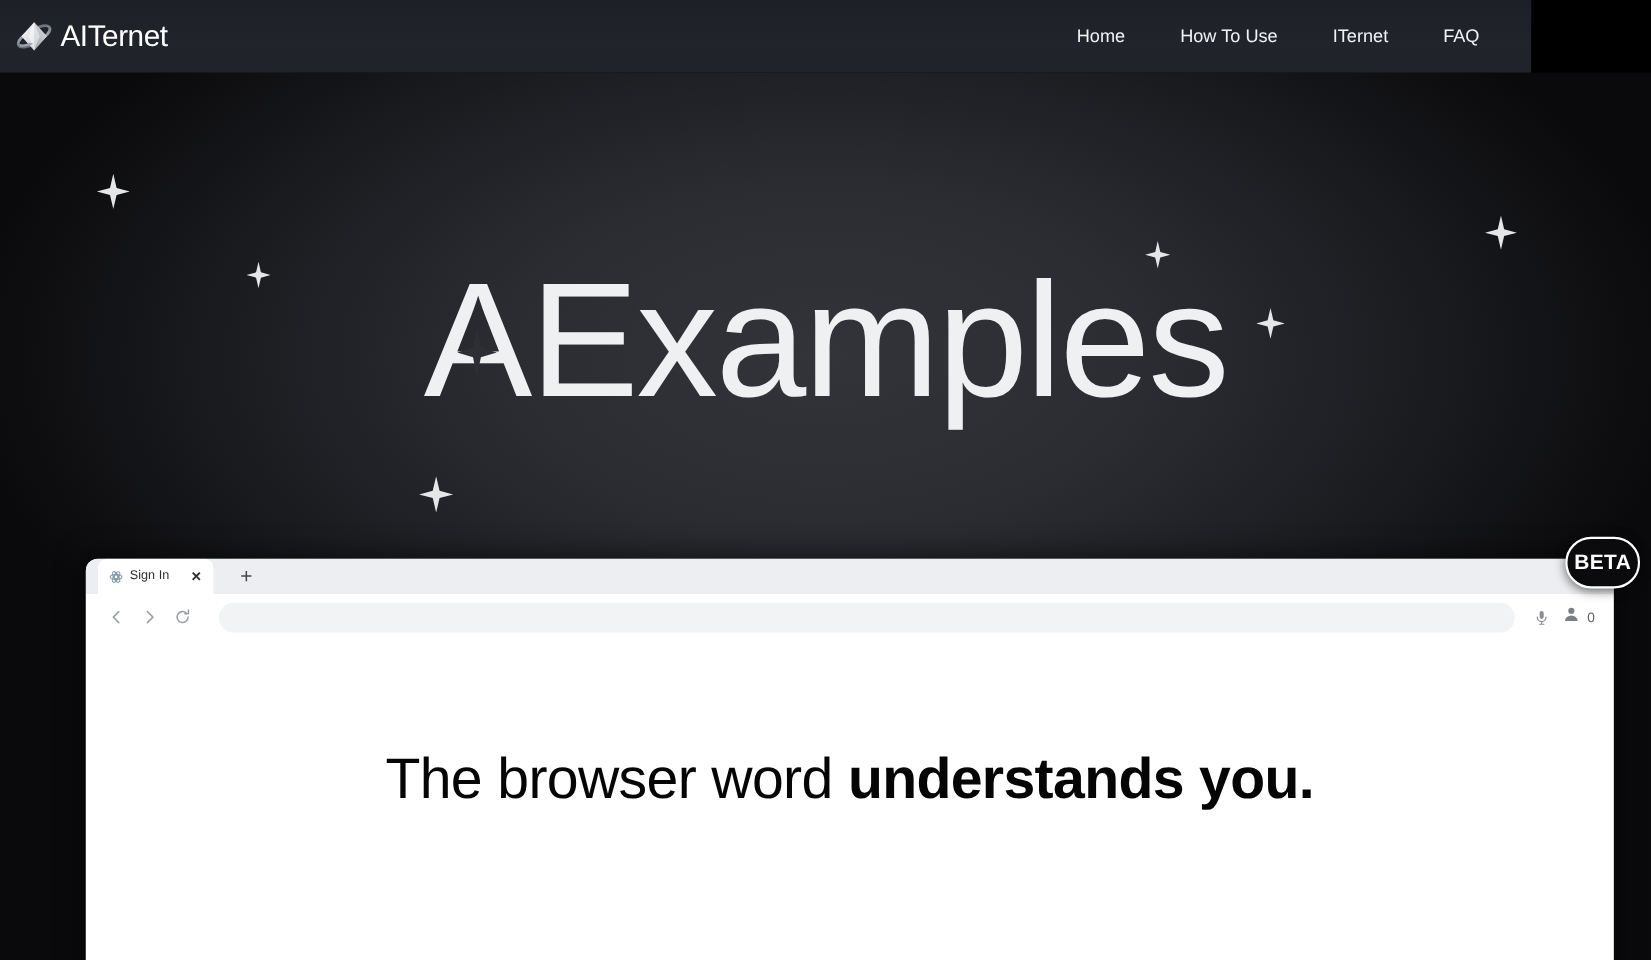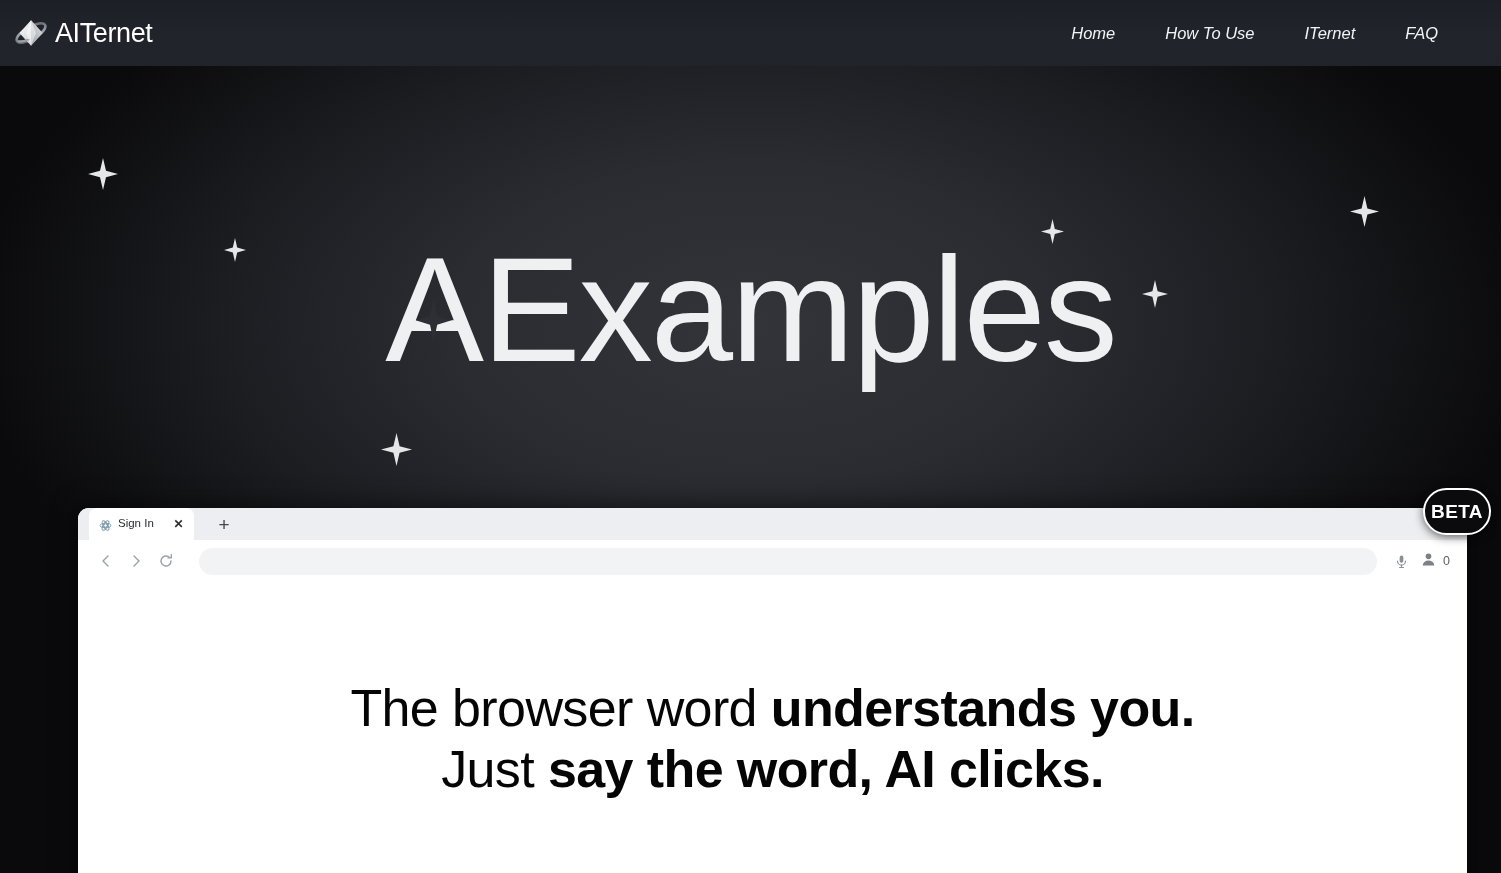--- a/index.html
+++ b/index.html
@@ -17,27 +17,27 @@
     width: 1501px;
     height: 873px;
     background: #000000;
     overflow: hidden;
   }
 
   
   .navbar {
     position: absolute;
     top: 0; left: 0;
-    width: 1501px;
+    width: 1392px;
     height: 66px;
     background: linear-gradient(180deg, #1c1f26 0%, #21242b 55%, #20232a 100%);
     display: flex;
     align-items: center;
     justify-content: space-between;
-    padding: 0 38px 0 14px;
+    padding: 0 22px 0 14px;
     z-index: 40;
   }
 
   .brand {
     display: flex;
     align-items: center;
     gap: 7px;
     height: 100%;
   }
 
@@ -55,21 +55,20 @@
     font-weight: 400;
     letter-spacing: -0.4px;
     line-height: 1;
     white-space: nowrap;
   }
 
   .nav-links {
     display: flex;
     align-items: flex-end;
     gap: 0px;
-    font-style: italic;
   }
 
   .nav-link {
     color: #f2f3f5;
     font-size: 16.5px;
     font-weight: 400;
     line-height: 1;
     padding: 8px 25px;
     white-space: nowrap;
     cursor: pointer;
@@ -431,21 +430,20 @@
             </svg>
           </span>
           <span class="profile-count">0</span>
         </div>
       </div>
     </div>
 
     <div class="browser-content">
       <div class="headline">
         <div><span>The browser word </span><b>understands you.</b></div>
-        <div><span>Just </span><b>say the word, AI clicks.</b></div>
       </div>
     </div>
   </div>
 
   <div class="beta-badge">
     <span>BETA</span>
   </div>
 
 </div>
 

